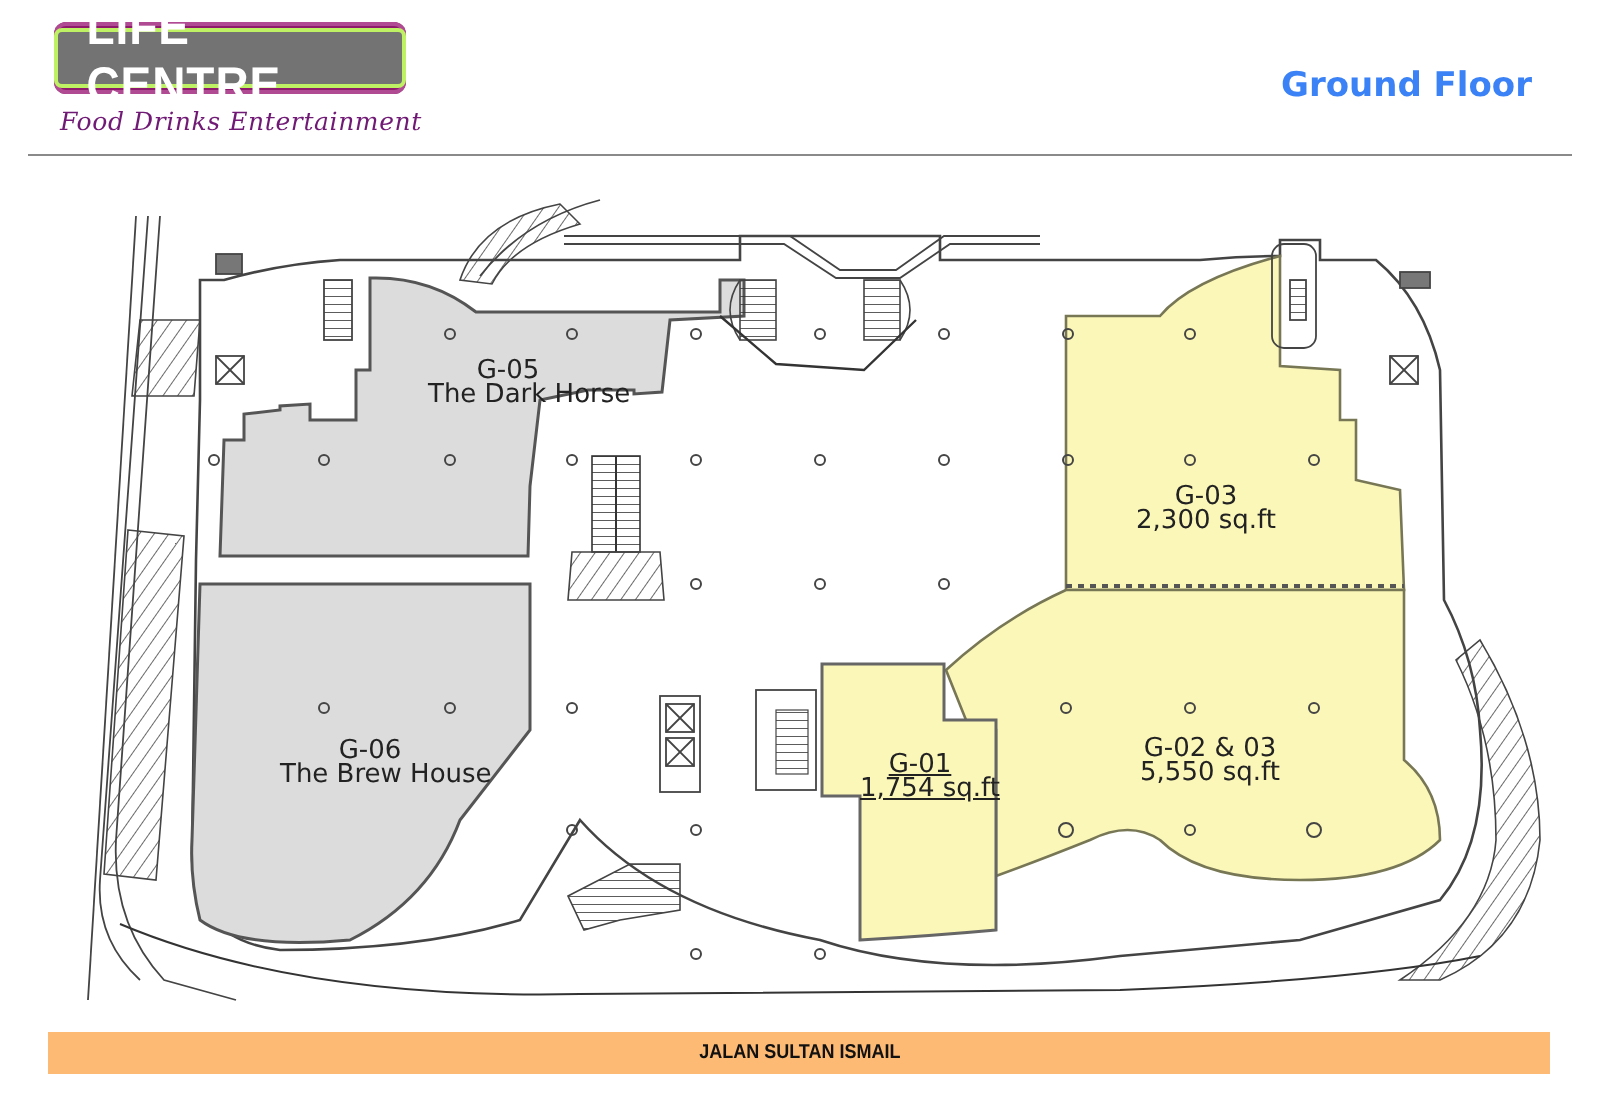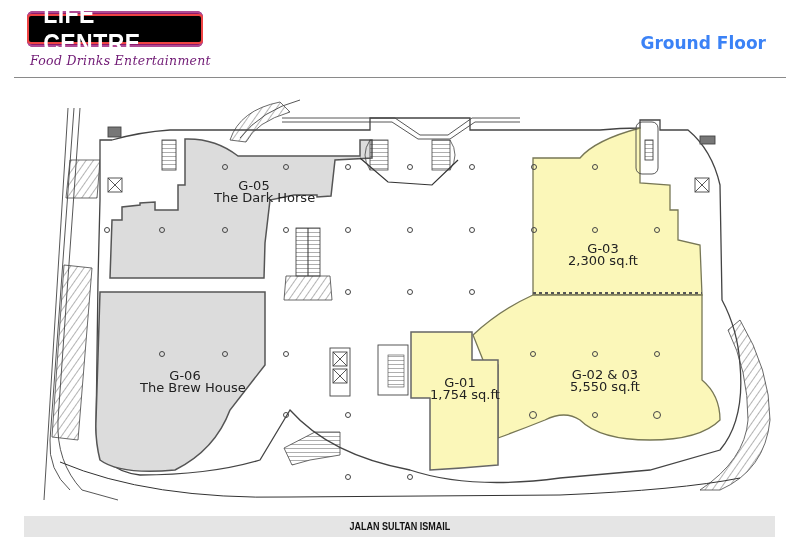--- a/index.html
+++ b/index.html
@@ -1,24 +1,24 @@
 <!DOCTYPE html>
 <html><head>
 <meta charset="utf-8">
 <style>
   html,body{margin:0;padding:0;background:#ffffff;}
   body{width:800px;height:552px;position:relative;overflow:hidden;font-family:"DejaVu Sans",sans-serif;}
   .logo{position:absolute;left:27px;top:11px;width:176px;height:36px;background:#8e1a6e;border-radius:6px;box-shadow:inset 0 0 0 2px #b04a93;display:flex;align-items:center;justify-content:center;}
-  .logo-inner{background:#000000;border:2px solid #ef4444;border-radius:4px;padding:0 8px;height:26px;display:flex;align-items:center;}
+  .logo-inner{background:#737373;border:2px solid #bef264;border-radius:4px;padding:0 8px;height:26px;display:flex;align-items:center;}
   .logo-text{color:#ffffff;font-family:"Liberation Sans",sans-serif;font-weight:bold;font-size:25px;letter-spacing:0.5px;transform:scaleX(0.92);}
   .tagline{position:absolute;left:30px;top:53px;font-family:"DejaVu Serif",serif;font-style:italic;font-size:12.5px;color:#701a75;letter-spacing:0.3px;}
   .title{position:absolute;right:34px;top:33px;font-family:"DejaVu Sans",sans-serif;font-weight:bold;font-size:17px;color:#3b82f6;}
   .rule{position:absolute;left:14px;top:77px;width:772px;height:1px;background:#8a8a8a;}
   .plan{position:absolute;left:0;top:78px;}
-  .road{position:absolute;left:24px;top:516px;width:751px;height:21px;background:#e5e5e5;display:flex;align-items:center;justify-content:center;}
+  .road{position:absolute;left:24px;top:516px;width:751px;height:21px;background:#fdba74;display:flex;align-items:center;justify-content:center;}
   .road-label{font-family:"Liberation Sans",sans-serif;font-weight:bold;font-size:10px;color:#111;transform:scaleX(0.9);}
   .unit-label{position:absolute;text-align:center;font-family:"DejaVu Sans",sans-serif;font-size:13px;line-height:12px;color:#222;white-space:nowrap;}
 </style>
 </head>
 <body>
 
 <div class="logo">
   <div class="logo-inner">
     <span class="logo-text">LIFE CENTRE</span>
   </div>
@@ -164,20 +164,20 @@
   <div>The Brew House</div>
 </div>
 <div class="unit-label" style="left:568px;top:243px;width:70px;">
   <div>G-03</div>
   <div>2,300 sq.ft</div>
 </div>
 <div class="unit-label" style="left:570px;top:369px;width:70px;">
   <div>G-02 &amp; 03</div>
   <div>5,550 sq.ft</div>
 </div>
-<div class="unit-label" style="left:430px;top:377px;width:60px;">
+<div class="unit-label" style="left:430px;top:377px;width:60px;text-decoration:underline;">
   <div>G-01</div>
   <div>1,754 sq.ft</div>
 </div>
 
 <div class="road">
   <span class="road-label">JALAN SULTAN ISMAIL</span>
 </div>
 
 </body></html>

